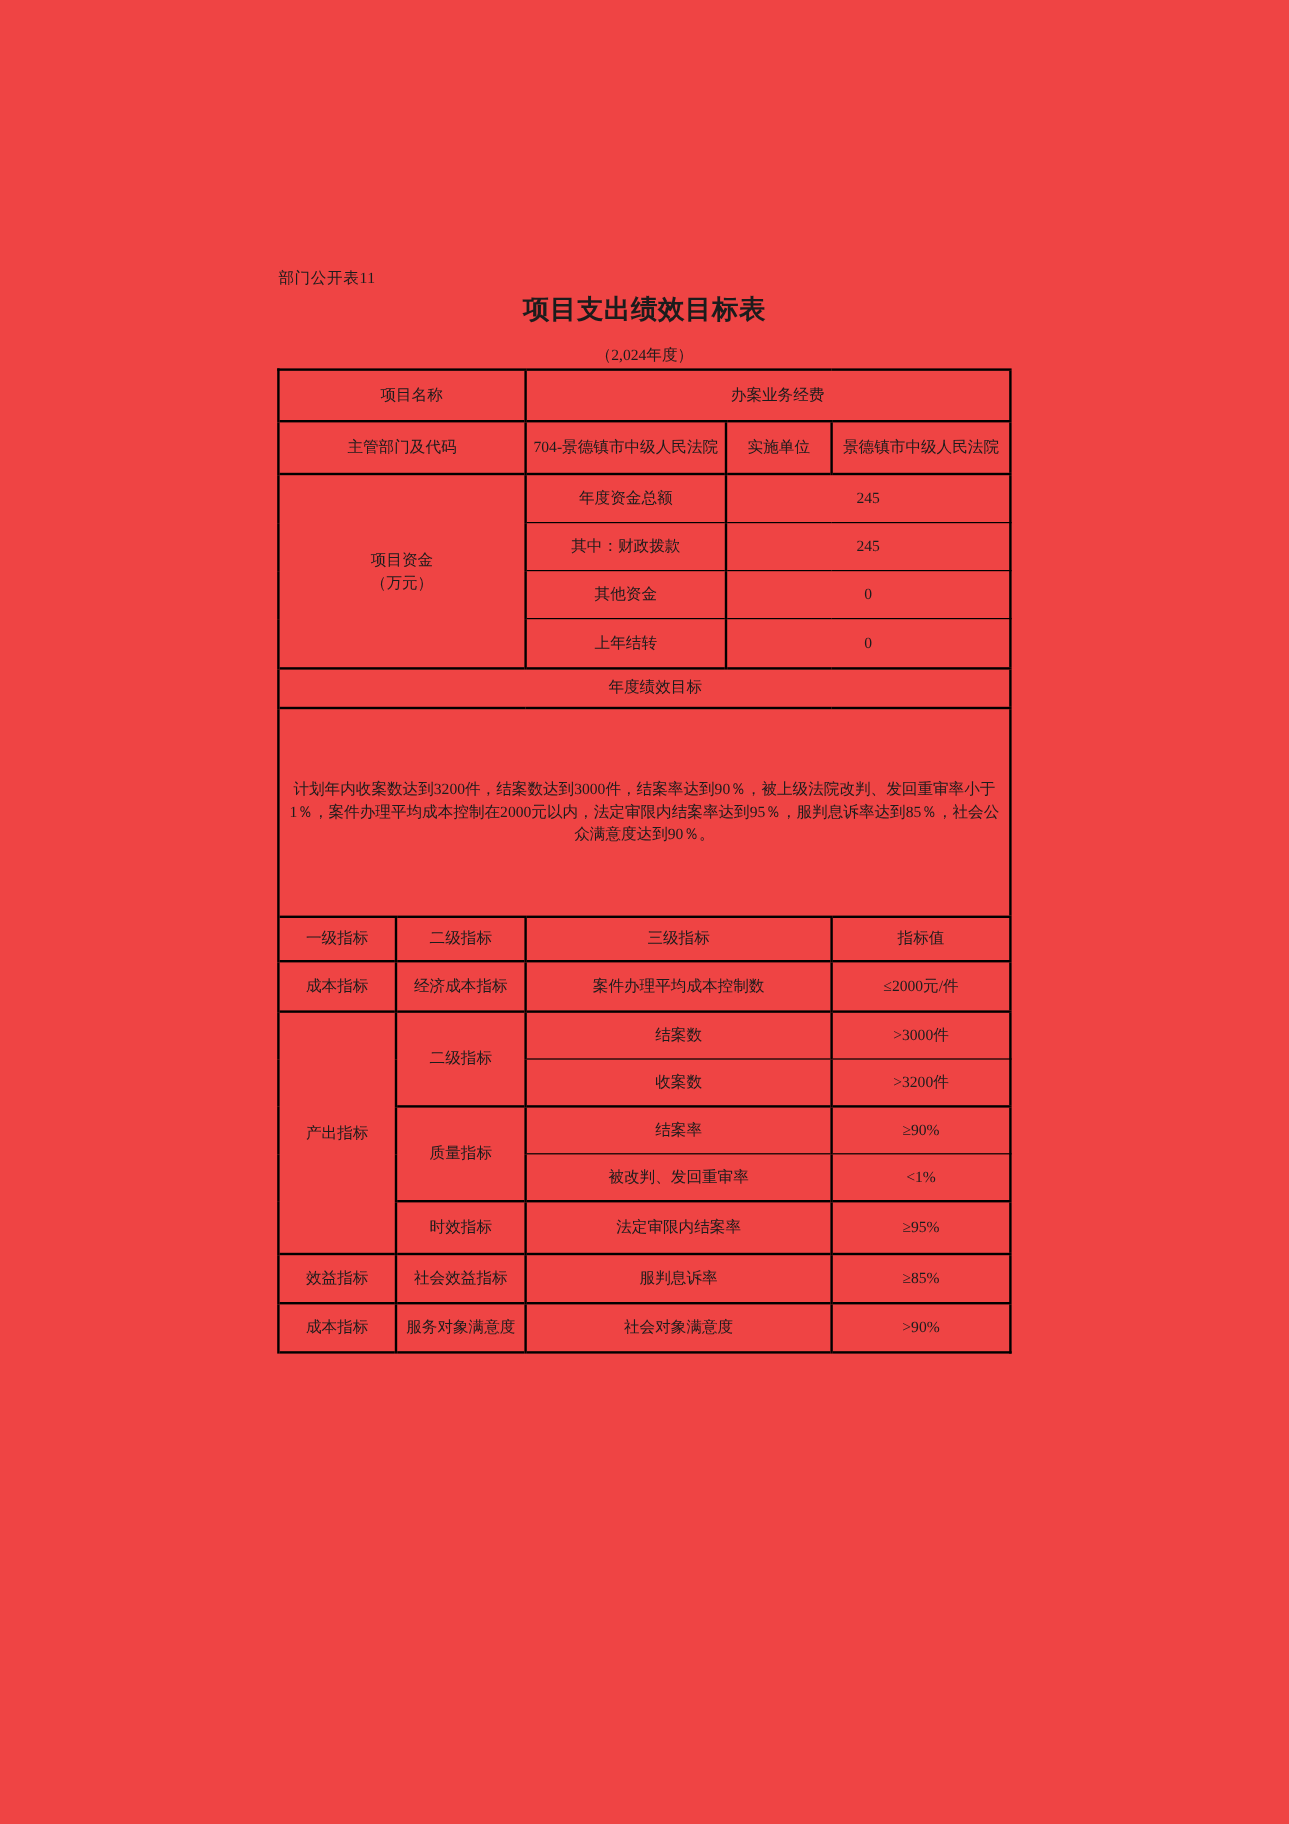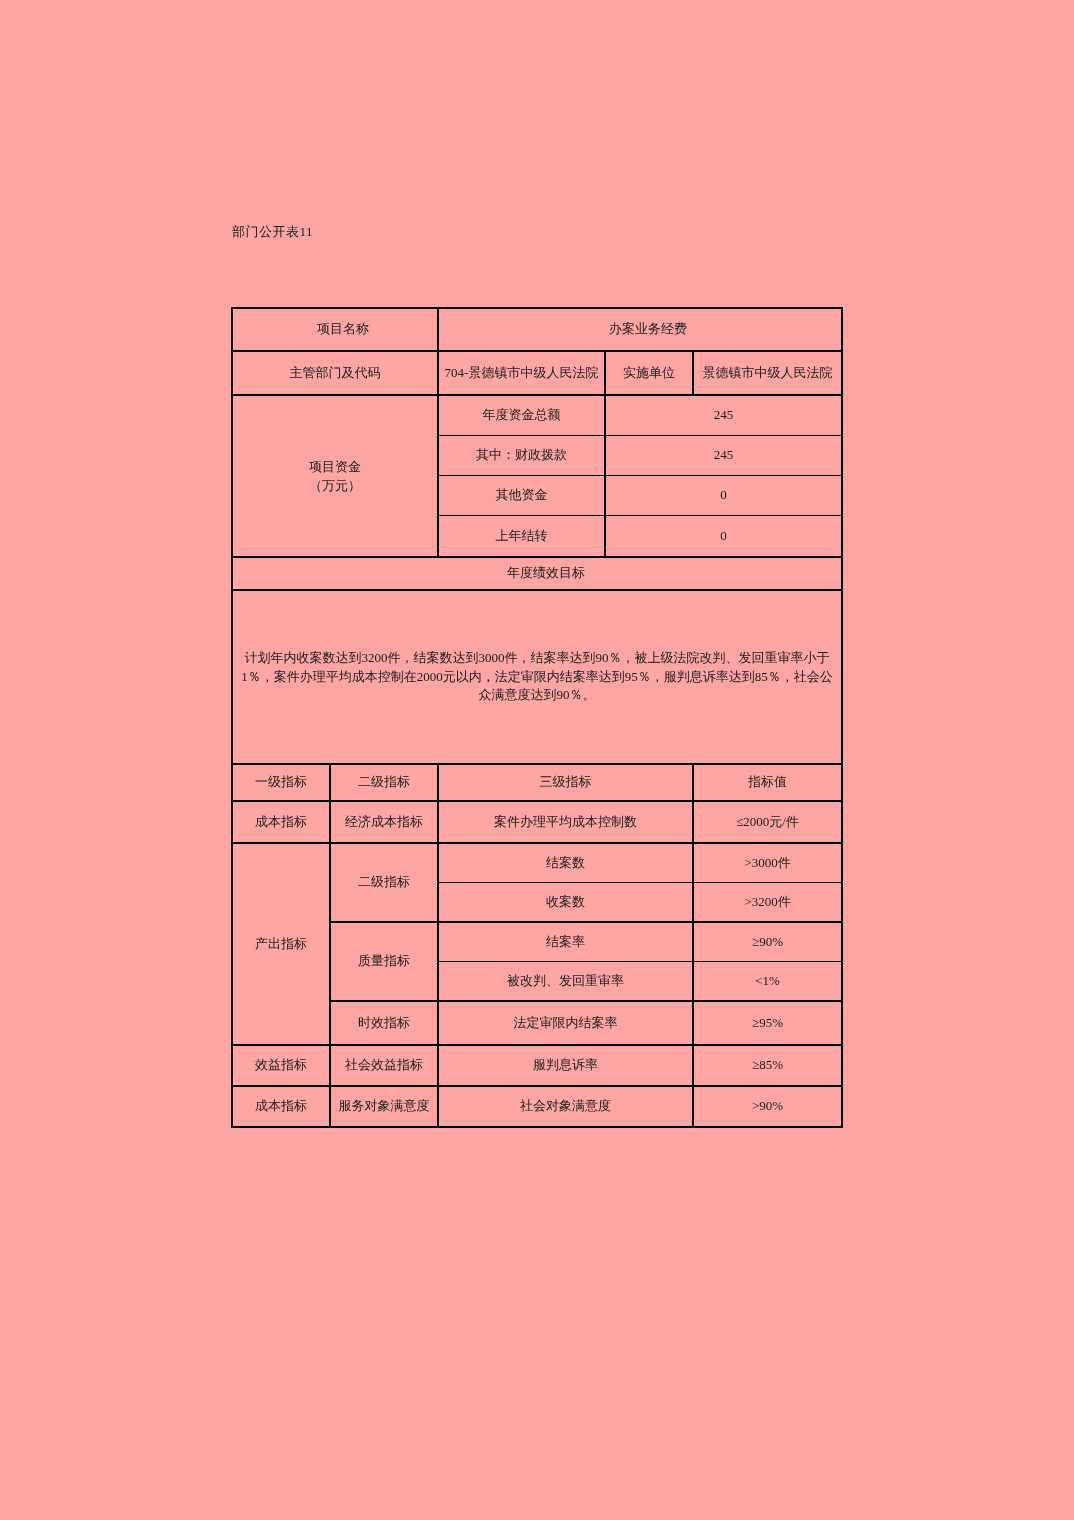--- a/index.html
+++ b/index.html
@@ -4,21 +4,21 @@
 <style>
   html, body {
     margin: 0;
     padding: 0;
     background: #ffffff;
   }
   .page {
     position: relative;
     width: 1074px;
     height: 1520px;
-    background: #fca5a5;
+    background: #ef4444;
     font-family: "Liberation Serif", "DejaVu Serif", serif;
     color: #1c1c1c;
     overflow: hidden;
   }
   .doc-label {
     position: absolute;
     left: 232px;
     top: 223px;
     font-size: 13px;
     letter-spacing: 0.5px;
@@ -83,20 +83,22 @@
     padding: 0 3px;
   }
   .funds-label-line { line-height: 1.5; }
 </style>
 </head>
 <body>
 
 <div class="page">
 
   <div class="doc-label">部门公开表11</div>
+  <div class="page-title">项目支出绩效目标表</div>
+  <div class="page-subtitle">（2,024年度）</div>
 
   <table class="perf">
     <colgroup>
       <col style="width:98px">
       <col style="width:108px">
       <col style="width:167px">
       <col style="width:88px">
       <col style="width:149px">
     </colgroup>
 

